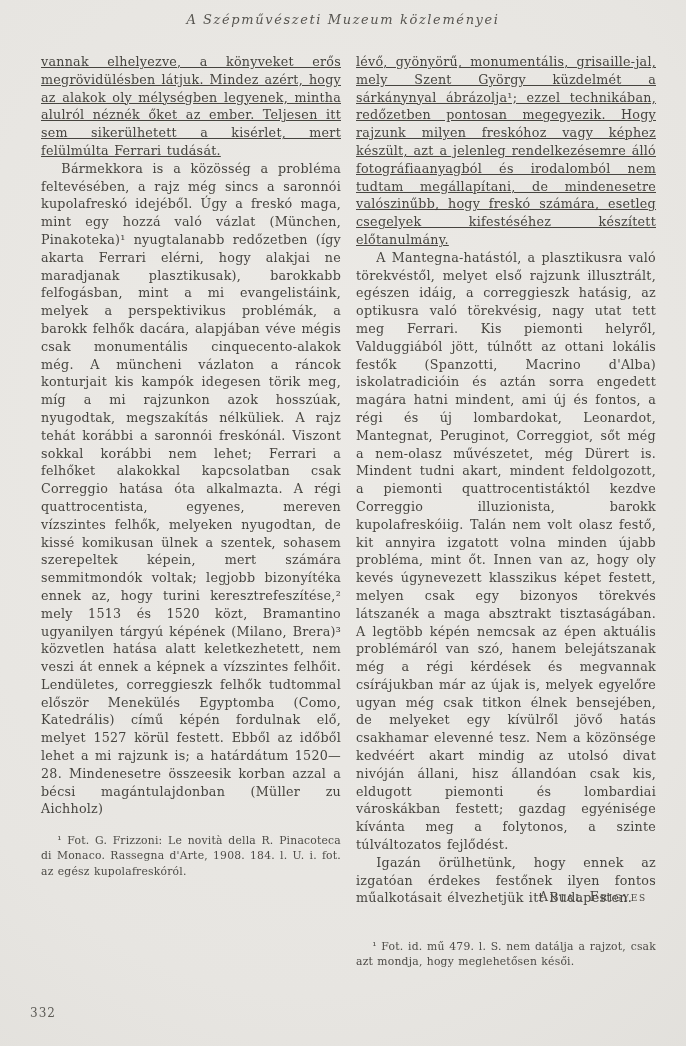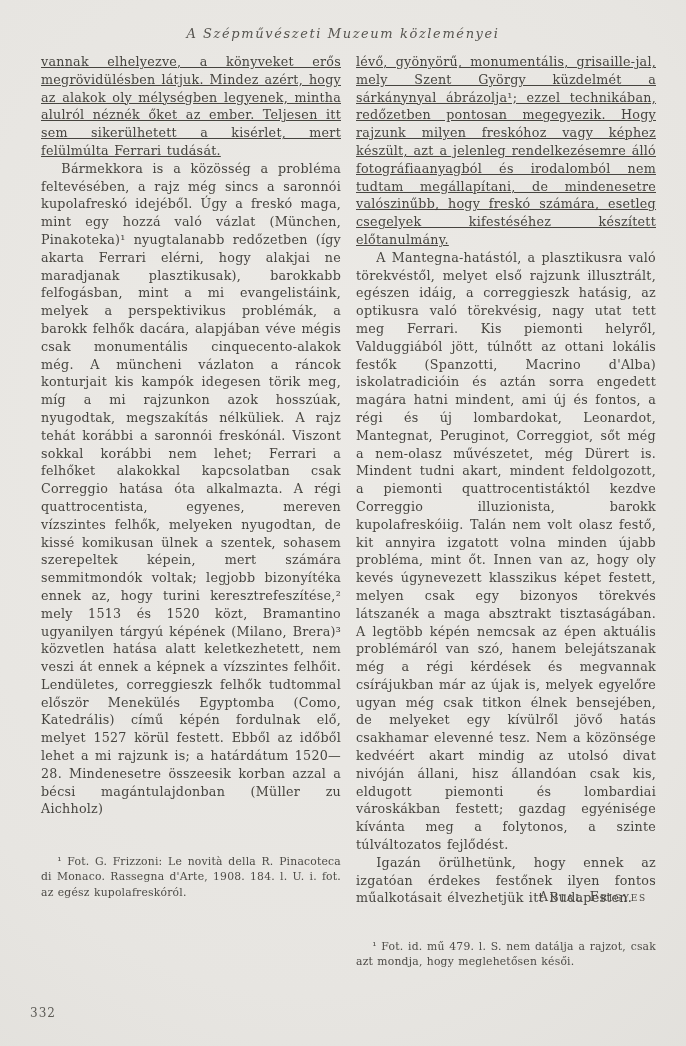--- a/index.html
+++ b/index.html
@@ -12,21 +12,21 @@
     position: relative;
     width: 686px;
     height: 1046px;
     background:
       radial-gradient(ellipse 120% 100% at 45% 40%, #eceae6 0%, #e7e5e1 55%, #dddbd6 100%);
     color: #45433f;
     overflow: hidden;
   }
   .running-header {
     position: absolute;
-    top: 26px;
+    top: 12px;
     left: 0;
     width: 100%;
     text-align: center;
     font-style: italic;
     font-size: 13px;
     letter-spacing: 1.6px;
     color: #56544f;
   }
   .columns {
     position: absolute;
@@ -55,21 +55,21 @@
     position: absolute;
     right: 9px;
     bottom: 1px;
     font-variant: small-caps;
     letter-spacing: 1.8px;
     font-size: 12.5px;
     color: #4a4843;
     text-indent: 0;
     margin-left: 29px;
   }
-  .footnotes { margin-top: 36px; }
+  .footnotes { margin-top: 15px; }
   .footnotes.single { margin-top: 32px; }
   .footnote {
     font-size: 10.8px;
     line-height: 15.2px;
     text-align: justify;
     letter-spacing: 0.2px;
     word-spacing: 0.6px;
     text-indent: 1.5em;
     color: #4d4b46;
   }

